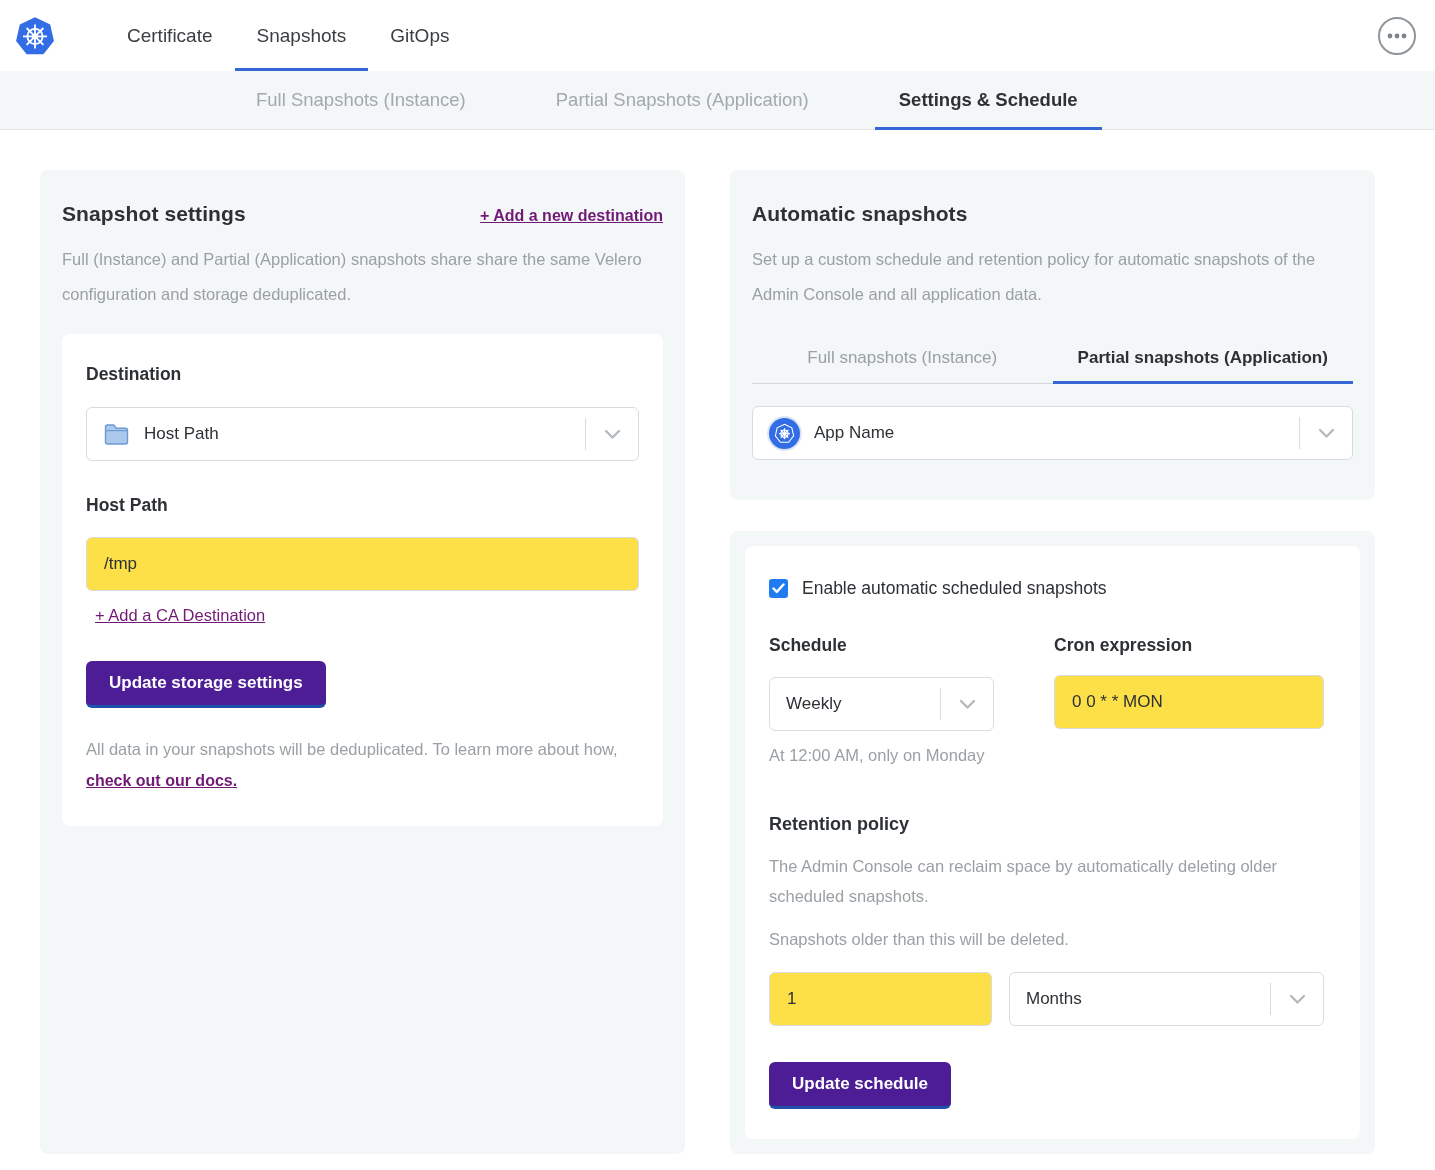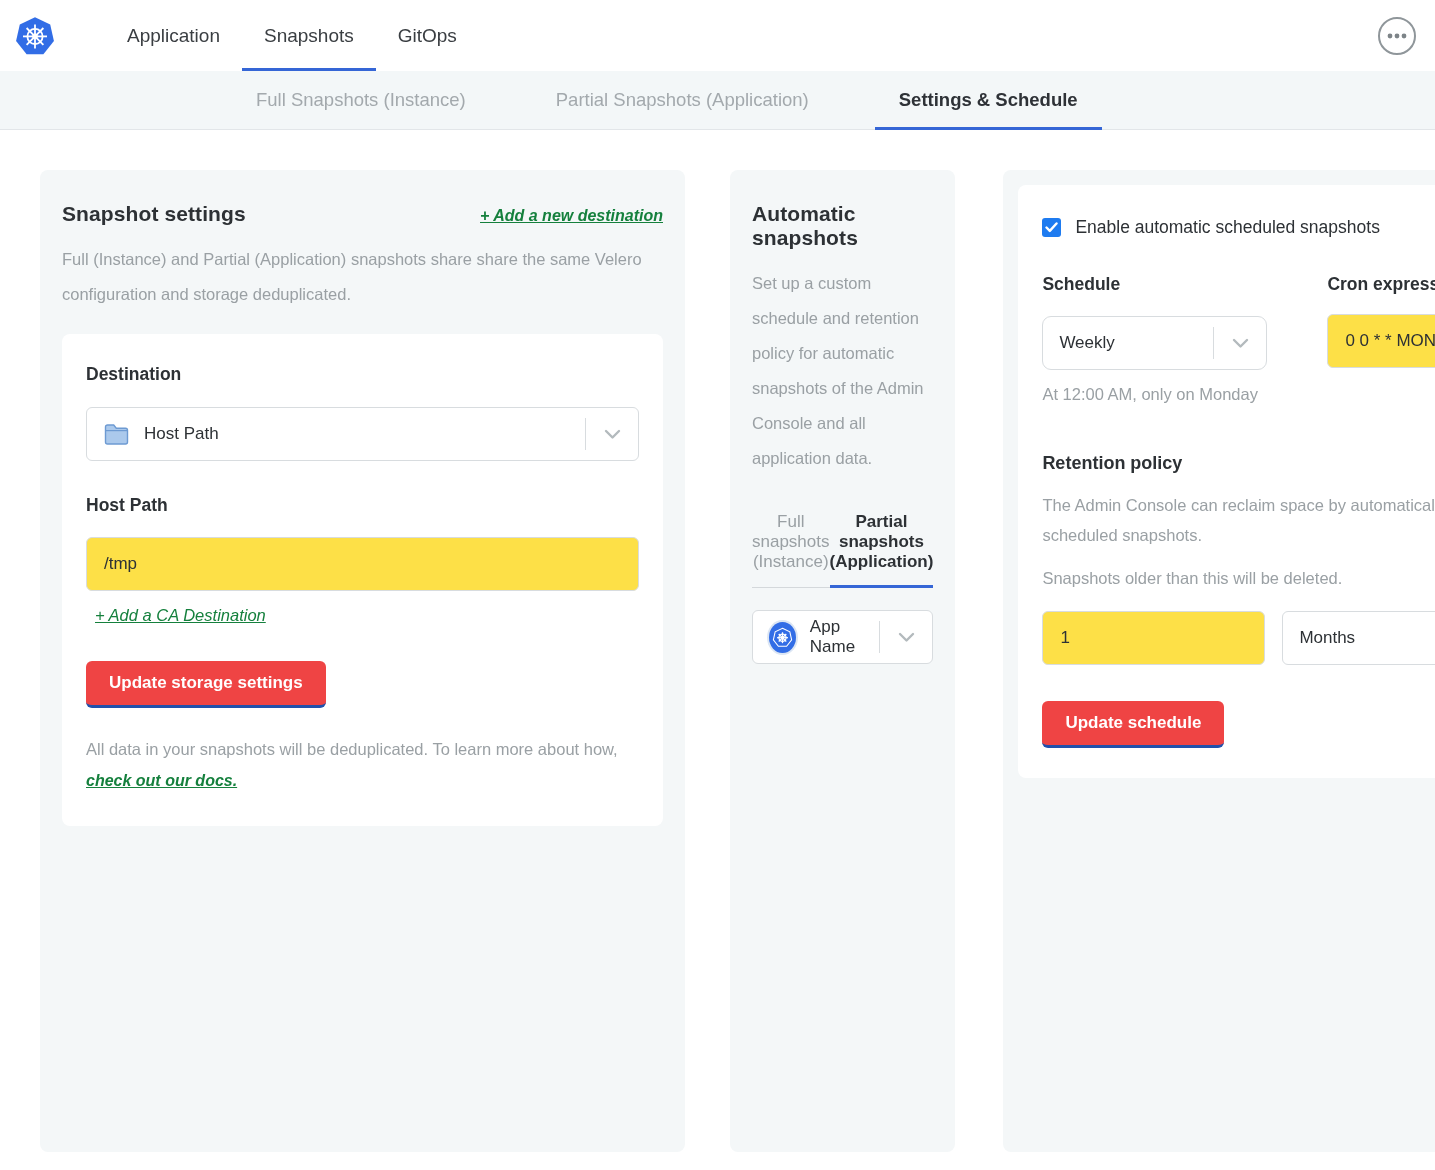--- a/index.html
+++ b/index.html
@@ -40,28 +40,28 @@
   }
   .subnav-item.active { color: #2e3237; font-weight: 700; }
   .subnav-item.active::after {
     content: ""; position: absolute; left: 0; right: 0; bottom: -1px;
     height: 3px; background: #3566d6;
   }
   
   .content { padding: 40px; display: flex; gap: 45px; background: #fff; }
   .panel { background: #f4f7f8; border-radius: 8px; }
   .left-panel { width: 645px; min-height: 982px; padding: 24px 22px; }
-  .right-col { width: 645px; display: flex; flex-direction: row; gap: 48px; }
+  .right-col { width: 645px; display: flex; flex-direction: column; gap: 31px; }
   .auto-panel { padding: 24px 22px 40px; }
   .schedule-panel { padding: 15px; flex: 1; }
 
   .panel-head { display: flex; justify-content: space-between; align-items: baseline; }
   h2.panel-title { font-size: 21px; margin: 8px 0 0; color: #2d3135; letter-spacing: .1px; }
   .gray-text { color: #9aa0a4; font-size: 16.5px; line-height: 35px; margin: 16px 0 0; font-weight: 400; }
-  .link { color: #15803d; text-decoration: underline; cursor: pointer; font-size: 16px; font-style: italic; }
+  .link { color: #701a75; text-decoration: underline; cursor: pointer; font-size: 16px; }
   .link.semibold { font-weight: 600; }
   .link.bold { font-weight: 700; }
 
   .card { background: #fff; border-radius: 8px; padding: 30px 24px; margin-top: 22px; }
 
   .field-label { display: block; font-size: 17.5px; font-weight: 700; color: #2d3135; }
   .select {
     height: 54px; border: 1px solid #d8dcdf; border-radius: 6px; background: #fff;
     display: flex; align-items: center; padding-left: 16px; cursor: pointer;
   }
@@ -70,21 +70,21 @@
   .select-right { margin-left: auto; display: flex; align-items: center; height: 100%; }
   .vdivider { width: 1px; height: 32px; background: #d8dcdf; }
   .chev { width: 52px; display: flex; justify-content: center; align-items: center; }
 
   .text-input {
     width: 100%; height: 54px; border: 1px solid #d8dcdf; border-radius: 6px;
     font-size: 17px; padding: 0 17px; font-family: inherit; color: #2d3135; background: #fde047;
   }
 
   .btn {
-    background: #ef4444; border: 0; border-bottom: 3px solid #2150ab; border-radius: 6px;
+    background: #4c1d95; border: 0; border-bottom: 3px solid #2150ab; border-radius: 6px;
     color: #fff; font-weight: 700; font-size: 17px; height: 47px; padding: 0 23px;
     font-family: inherit; cursor: pointer; display: inline-block;
   }
 
   
   .destination-select { margin-top: 22px; }
   .hostpath-label { margin-top: 34px; }
   .hostpath-input { margin-top: 21px; }
   .ca-link { display: inline-block; margin: 15px 0 0 9px; font-size: 16.5px; }
   .update-storage-btn { margin-top: 36px; }
@@ -111,21 +111,21 @@
   
   .schedule-card { background: #fff; border-radius: 8px; padding: 26px 24px 30px; min-height: 590px; }
   .check-row { display: flex; align-items: center; gap: 14px; font-size: 17.5px; color: #2d3135; margin-top: 6px; }
   .checkbox {
     width: 19px; height: 19px; background: #1e7bf0; border-radius: 3px;
     display: inline-flex; align-items: center; justify-content: center; cursor: pointer; flex: none;
   }
   .sched-grid { display: flex; gap: 60px; margin-top: 36px; }
   .sched-col-left { width: 225px; flex: none; }
   .sched-col-right { width: 270px; flex: none; }
-  .sched-select { margin-top: 21px; width: 225px; border-radius: 9px; }
+  .sched-select { margin-top: 21px; width: 225px; }
   .cron-input { margin-top: 19px; width: 270px; }
   .cron-hint { font-size: 16.5px; margin-top: 13px; line-height: 1.45; white-space: nowrap; }
   .retention-title { font-size: 18px; font-weight: 700; color: #2d3135; margin: 46px 0 0; }
   .retention-desc { line-height: 30px; margin-top: 16px; }
   .retention-hint { margin-top: 17px; line-height: 1.4; }
   .retention-row { display: flex; gap: 17px; margin-top: 21px; }
   .retention-input { width: 223px; }
   .retention-unit { width: 315px; }
   .update-schedule-btn { margin-top: 36px; }
 </style>
@@ -140,21 +140,21 @@
         <circle cx="50" cy="51" r="19"></circle>
         <line x1="50" y1="21" x2="50" y2="81"></line>
         <line x1="20" y1="51" x2="80" y2="51"></line>
         <line x1="29" y1="30" x2="71" y2="72"></line>
         <line x1="71" y1="30" x2="29" y2="72"></line>
       </g>
       <circle cx="50" cy="51" r="7" fill="#ffffff"></circle>
     </svg>
   </span>
   <nav class="topnav-items">
-    <a class="topnav-item">Application</a>
+    <a class="topnav-item">Certificate</a>
     <a class="topnav-item active">Snapshots</a>
     <a class="topnav-item">GitOps</a>
   </nav>
   <span class="menu-circle">
     <svg width="40" height="40" viewBox="0 0 40 40">
       <circle cx="20" cy="20" r="18" fill="none" stroke="#8f969a" stroke-width="2"></circle>
       <circle cx="13" cy="20" r="2.4" fill="#7d8488"></circle>
       <circle cx="20" cy="20" r="2.4" fill="#7d8488"></circle>
       <circle cx="27" cy="20" r="2.4" fill="#7d8488"></circle>
     </svg>

